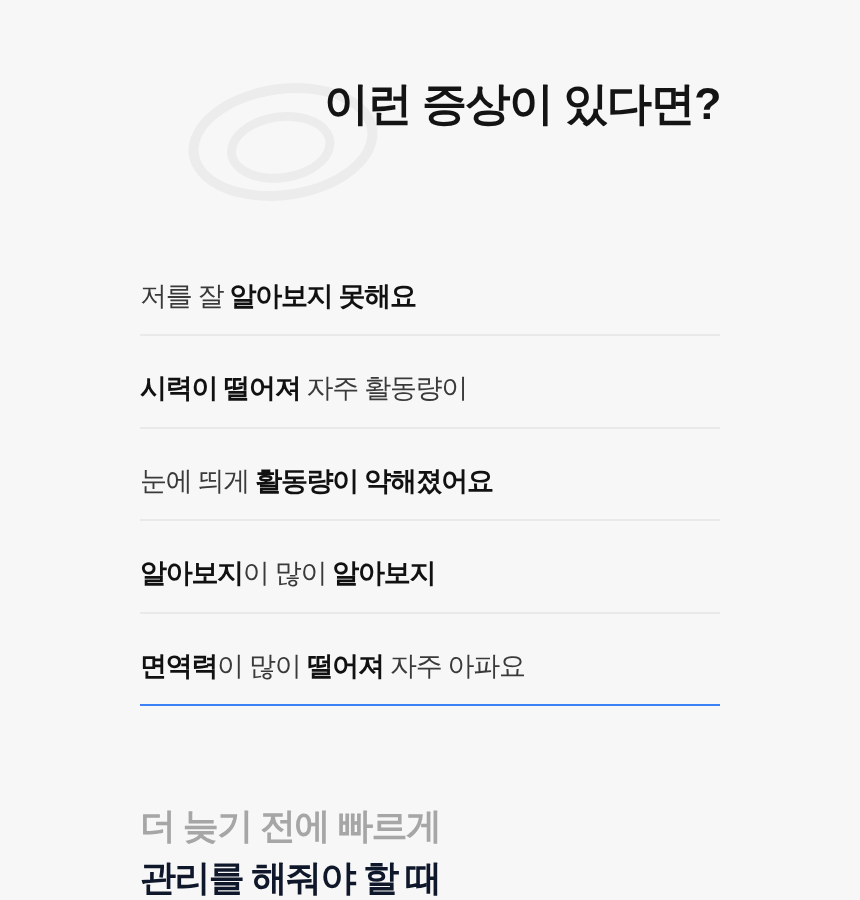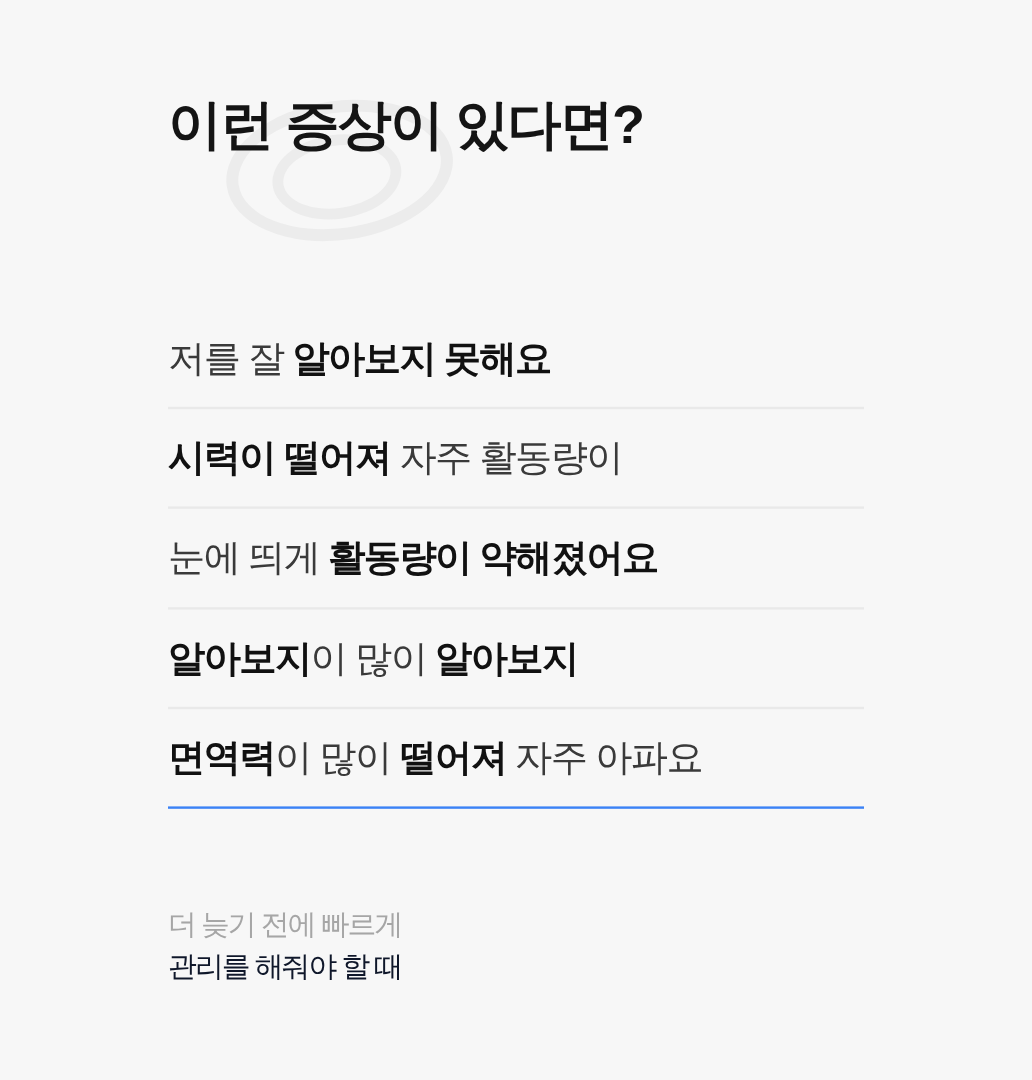--- a/index.html
+++ b/index.html
@@ -20,20 +20,21 @@
     height: 900px;
     box-sizing: border-box;
     padding: 0 140px;
   }
 
   
   .headline-wrap {
     position: relative;
     padding-top: 78px;
     height: 110px;
+    text-align: right;
   }
   .watermark {
     position: absolute;
     left: 48px;
     top: 84px;
     width: 170px;
     height: 96px;
     border-radius: 50%;
     border: 10px solid #ececec;
     transform: rotate(-8deg);
@@ -62,26 +63,26 @@
 
   
   .symptom-list {
     margin: 0;
     padding: 0;
     list-style: none;
     position: relative;
     top: 92px;
   }
   .symptom-item {
-    font-size: 31px;
+    font-size: 27px;
     letter-spacing: -1.3px;
     color: #2b2b2b;
     line-height: 1.2;
     padding: 0 0 22px 0;
-    margin-bottom: 22px;
+    margin-bottom: 36px;
     border-bottom: 2px solid #e9e9e9;
     white-space: nowrap;
   }
   .symptom-item:last-child {
     border-bottom: 2px solid #3b82f6;
   }
   .sym-light {
     font-weight: 400;
     color: #3a3a3a;
   }
@@ -89,22 +90,22 @@
     font-weight: 700;
     color: #111111;
   }
 
   
   .closing {
     position: relative;
     top: 150px;
   }
   .closing-line {
-    font-size: 24px;
-    font-weight: 400;
+    font-size: 36px;
+    font-weight: 700;
     letter-spacing: -1.6px;
     line-height: 1.45;
     margin: 0;
     white-space: nowrap;
   }
   .closing-line.muted {
     color: #a6a6a6;
   }
   .closing-line.strong {
     color: #0f172a;

